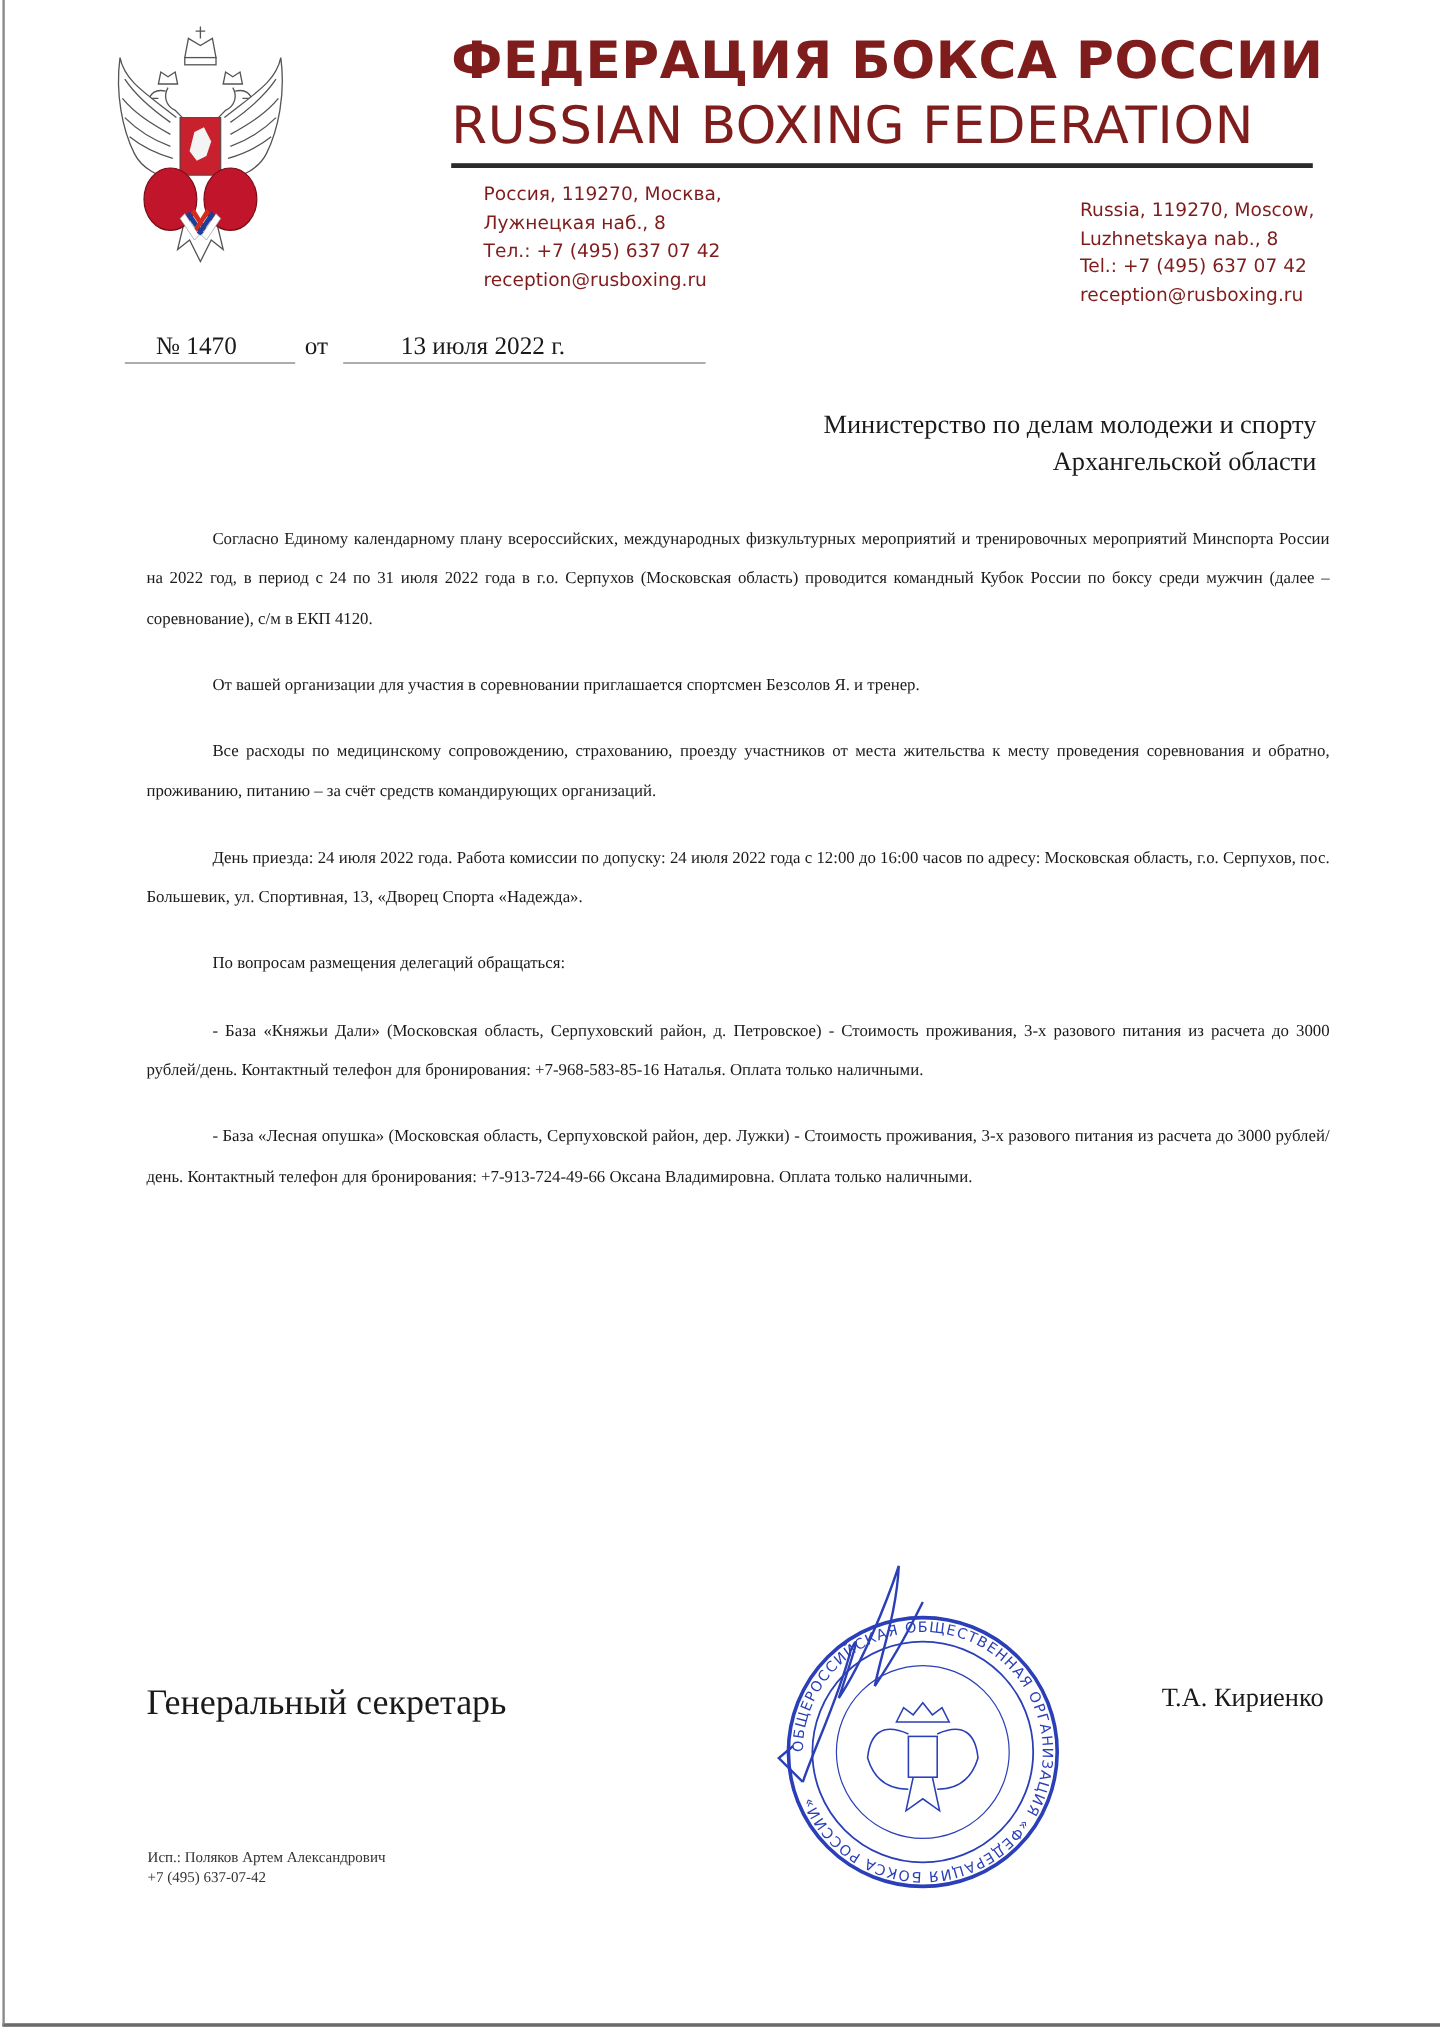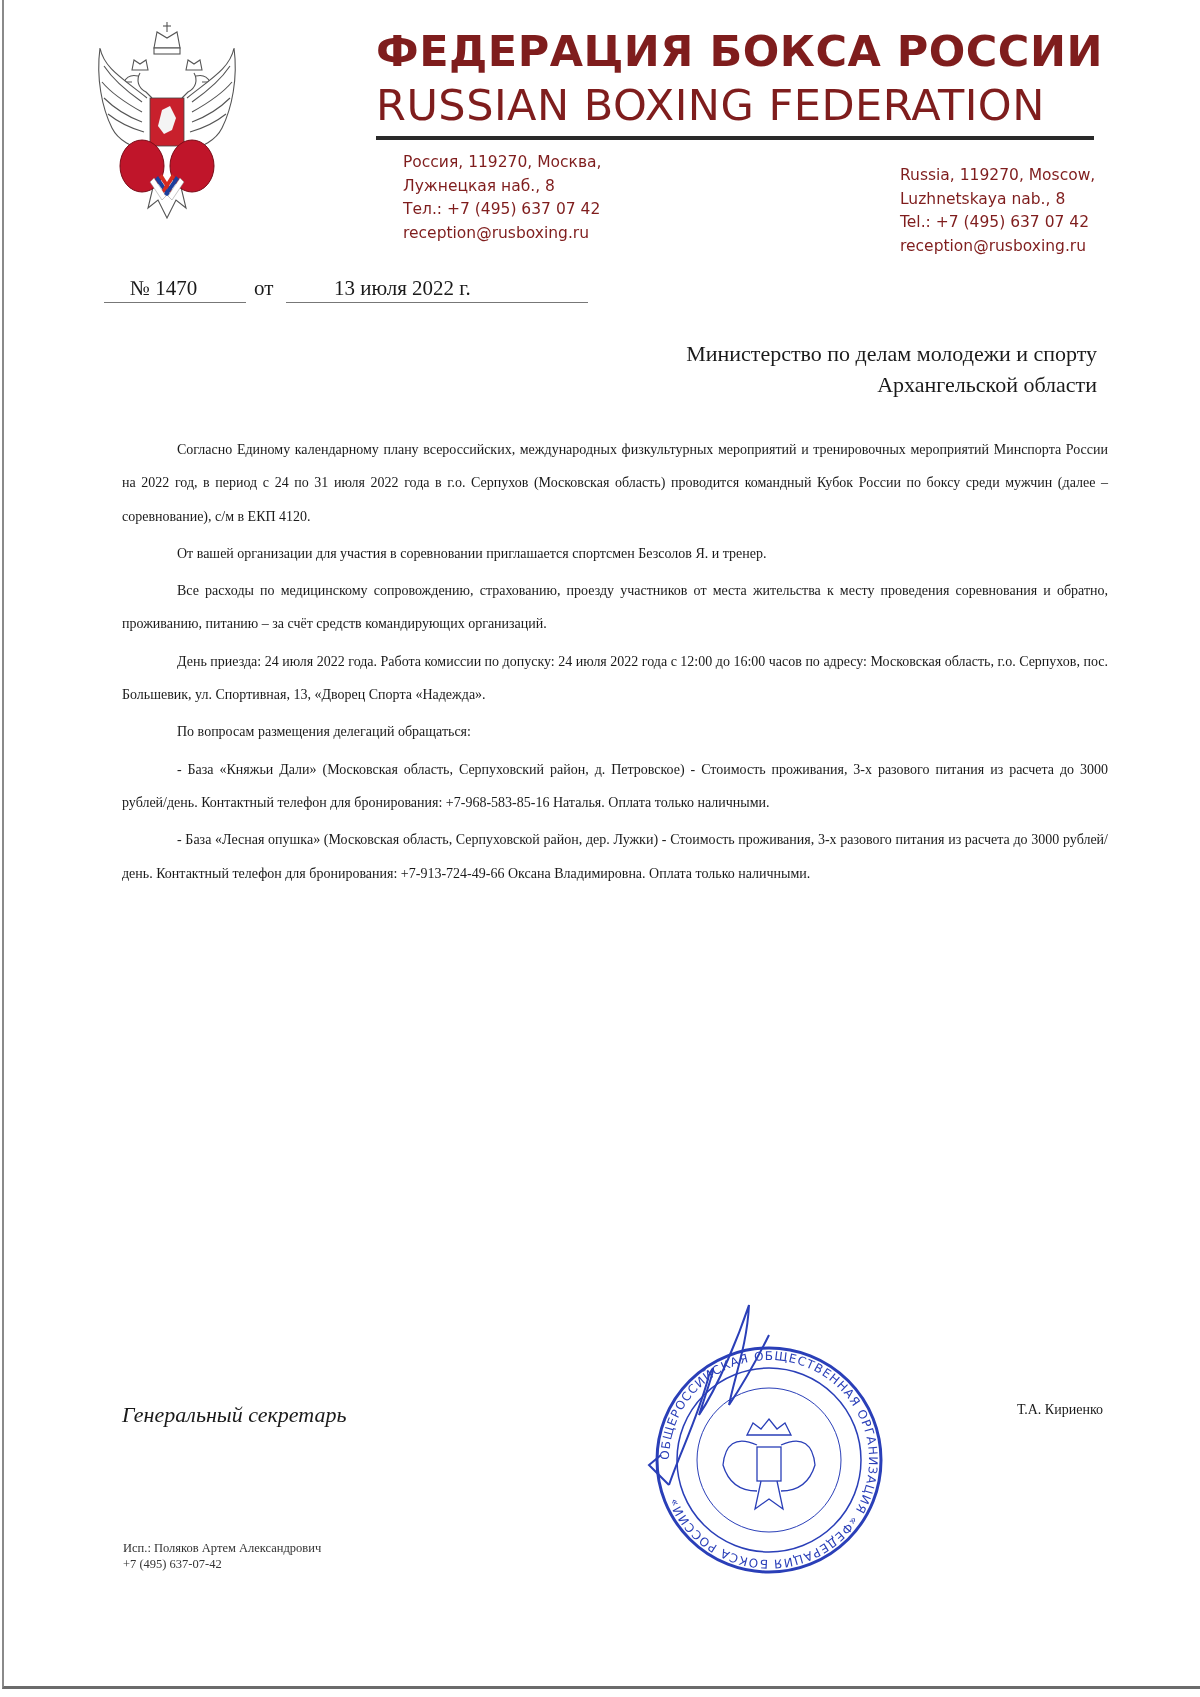--- a/index.html
+++ b/index.html
@@ -29,25 +29,25 @@
   .reg-line { position: absolute; top: 302px; height: 1px; background: #777; }
   .reg-line.a { left: 100px; width: 142px; }
   .reg-line.b { left: 282px; width: 302px; }
 
   
   .addressee { position: absolute; right: 103px; top: 338px; text-align: right; font-size: 22px; line-height: 31px; }
 
   
   .body { position: absolute; left: 118px; width: 986px; top: 433px; font-size: 14px; line-height: 33.3px; }
   .body p { margin: 0; text-align: justify; text-indent: 55px; }
-  .body p.gap { margin-top: 4px; }
+  .body p.gap { margin-top: 22px; }
 
   
-  .sig-title { position: absolute; left: 118px; top: 1402px; font-size: 22px; font-style: italic; }
-  .sig-name { position: absolute; right: 97px; top: 1402px; font-size: 14px; }
+  .sig-title { position: absolute; left: 118px; top: 1402px; font-size: 30px; }
+  .sig-name { position: absolute; right: 97px; top: 1402px; font-size: 22px; }
   .stamp { position: absolute; left: 635px; top: 1295px; width: 260px; height: 300px; }
 
   
   .exec { position: absolute; left: 119px; top: 1540px; font-size: 12.5px; line-height: 16px; color: #333; }
 </style>
 </head>
 <body>
 
 <div class="page">
 

